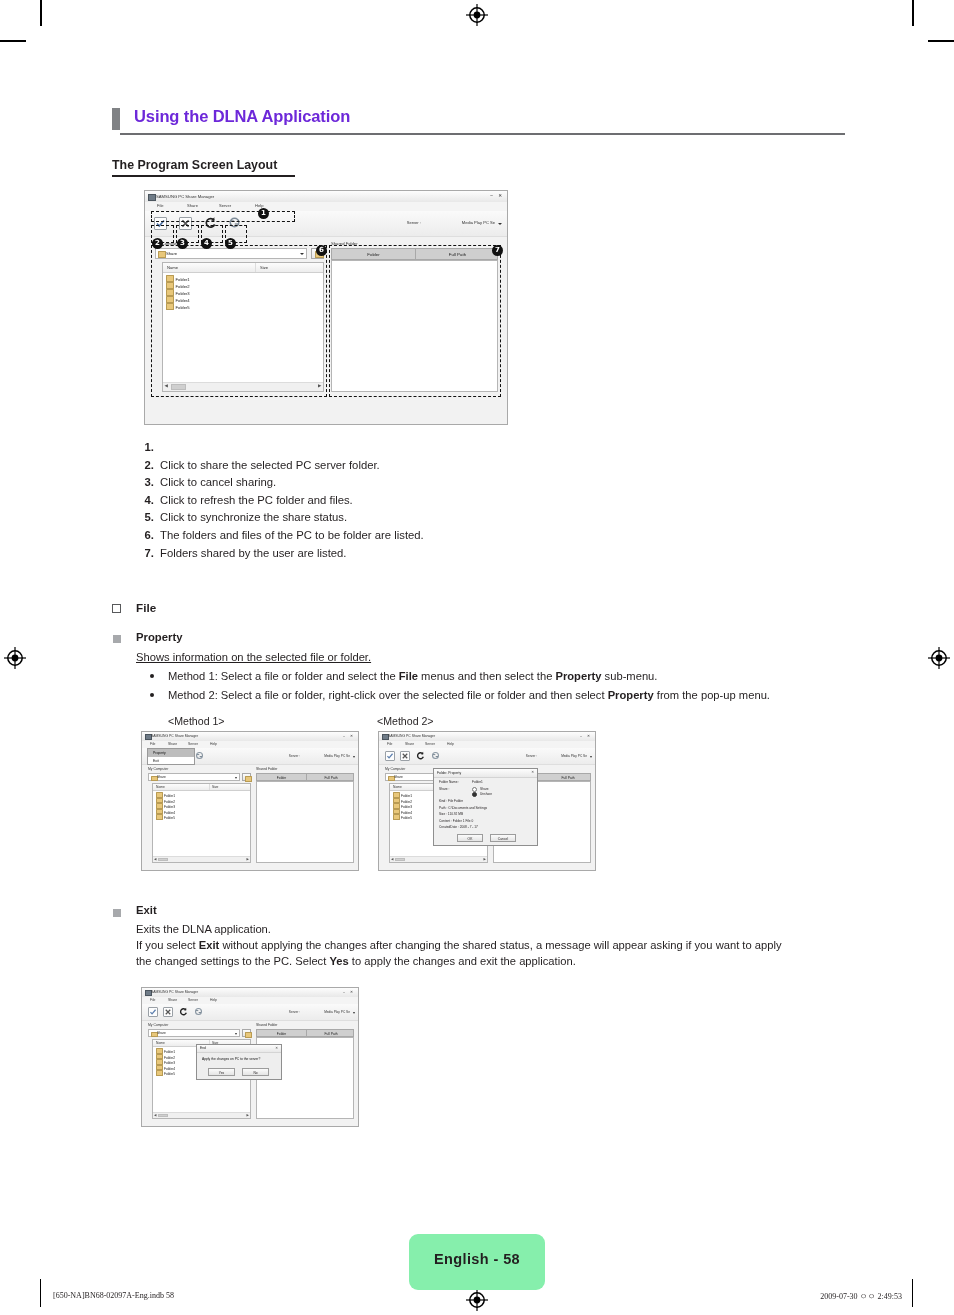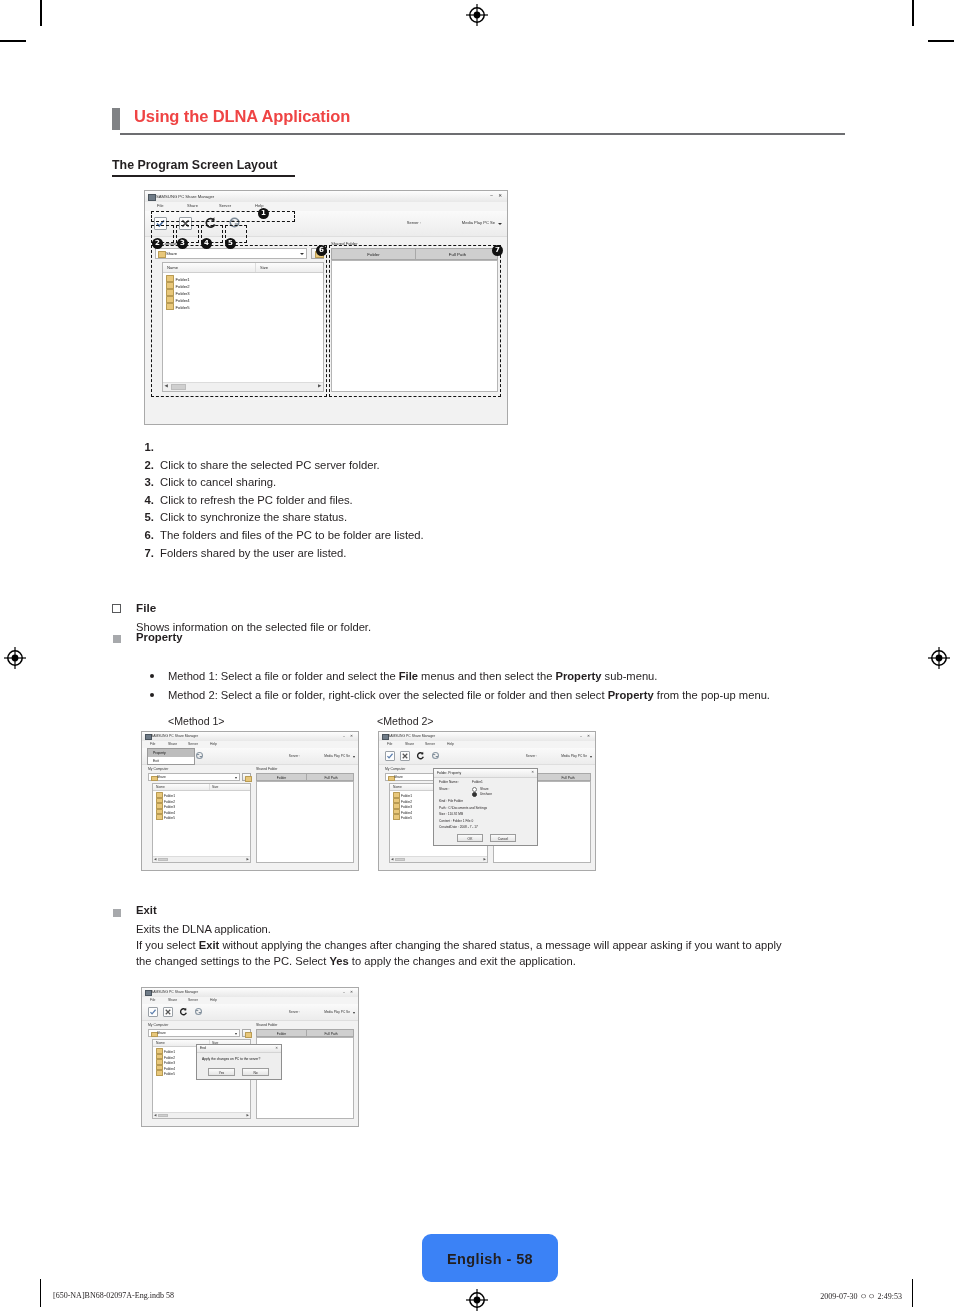--- a/index.html
+++ b/index.html
@@ -9,21 +9,21 @@
   }
   
   .crop{position:absolute;background:#000;}
   .regmark{position:absolute;width:22px;height:22px;}
   .regmark svg{display:block;}
 
   
   #chapter-head{position:absolute;left:112px;top:107px;width:733px;height:28px;}
   #chapter-bar{position:absolute;left:0;top:1px;width:8px;height:22px;background:#808285;}
   #chapter-title{position:absolute;left:22px;top:0px;font-size:16.5px;font-weight:bold;
-    letter-spacing:-.1px;color:#ef4444;}
+    letter-spacing:-.1px;color:#6d28d9;}
   #chapter-rule{position:absolute;left:8px;top:26px;width:725px;height:1.6px;background:#6d6e71;}
 
   #section-title{position:absolute;left:112px;top:158px;font-size:12.4px;font-weight:bold;color:#231f20;}
   #section-rule{position:absolute;left:112px;top:175px;width:183px;height:1.5px;background:#231f20;}
 
   
   .appwin{position:absolute;background:#f2f2f2;border:1px solid #a9a9a9;box-sizing:border-box;}
   .appwin .titlebar{position:absolute;left:0;top:0;right:0;height:9px;
     background:linear-gradient(#fdfdfd,#e8e8e8);border-bottom:1px solid #d0d0d0;}
   .appwin .titleicon{position:absolute;left:3px;top:2px;width:6px;height:5px;background:#6f7b87;border:.5px solid #4b555e;}
@@ -76,21 +76,21 @@
   
   .sq-open{position:absolute;width:8.5px;height:8.5px;border:1.4px solid #58595b;box-sizing:border-box;}
   .sq-fill{position:absolute;width:7.5px;height:7.5px;background:#a7a9ac;}
   .h2{position:absolute;font-size:11.7px;font-weight:bold;color:#231f20;}
   .h3{position:absolute;font-size:11.3px;font-weight:bold;color:#231f20;}
   .p{position:absolute;font-size:11.2px;color:#231f20;line-height:15.6px;}
   .dot{position:absolute;width:4px;height:4px;border-radius:50%;background:#231f20;}
   .cap{position:absolute;font-size:10.6px;color:#231f20;}
 
   
-  #pagebadge{position:absolute;left:422px;top:1234px;width:136px;height:48px;background:#3b82f6;border-radius:9px;}
+  #pagebadge{position:absolute;left:409px;top:1234px;width:136px;height:56px;background:#86efac;border-radius:9px;}
   #pagebadge span{position:absolute;left:0;right:0;top:17px;text-align:center;font-size:14.5px;
     font-weight:bold;letter-spacing:.4px;color:#231f20;}
   .foot{position:absolute;top:1291px;font-size:8px;color:#231f20;font-family:"Liberation Serif", serif;}
   #foot-left{left:53px;}
   #foot-right{right:52px;}
   .footline{position:absolute;top:1279px;width:1px;height:28px;background:#000;}
 </style>
 </head>
 <body>
 
@@ -271,21 +271,21 @@
     <span class="n">7.</span>
     <span class="t">Folders shared by the user are listed.</span>
   </div>
 </div>
 
 <div class="sq-open" style="left:112px;top:604px;"></div>
 <div class="h2" style="left:136px;top:601px;">File</div>
 
 <div class="sq-fill" style="left:113px;top:635px;"></div>
 <div class="h3" style="left:136px;top:631px;">Property</div>
-<div class="p" style="left:136px;top:620px;">Shows information on the selected file or folder.</div>
+<div class="p" style="left:136px;top:650px;text-decoration:underline;">Shows information on the selected file or folder.</div>
 
 <div class="dot" style="left:150px;top:674px;"></div>
 <div class="p" style="left:168px;top:669px;">
   <span>Method 1: Select a file or folder and select the </span><b>File</b><span> menus and then select the </span><b>Property</b><span> sub-menu.</span>
 </div>
 
 <div class="dot" style="left:150px;top:693px;"></div>
 <div class="p" style="left:168px;top:688px;">
   <span>Method 2: Select a file or folder, right-click over the selected file or folder and then select </span><b>Property</b><span> from the pop-up menu.</span>
 </div>

